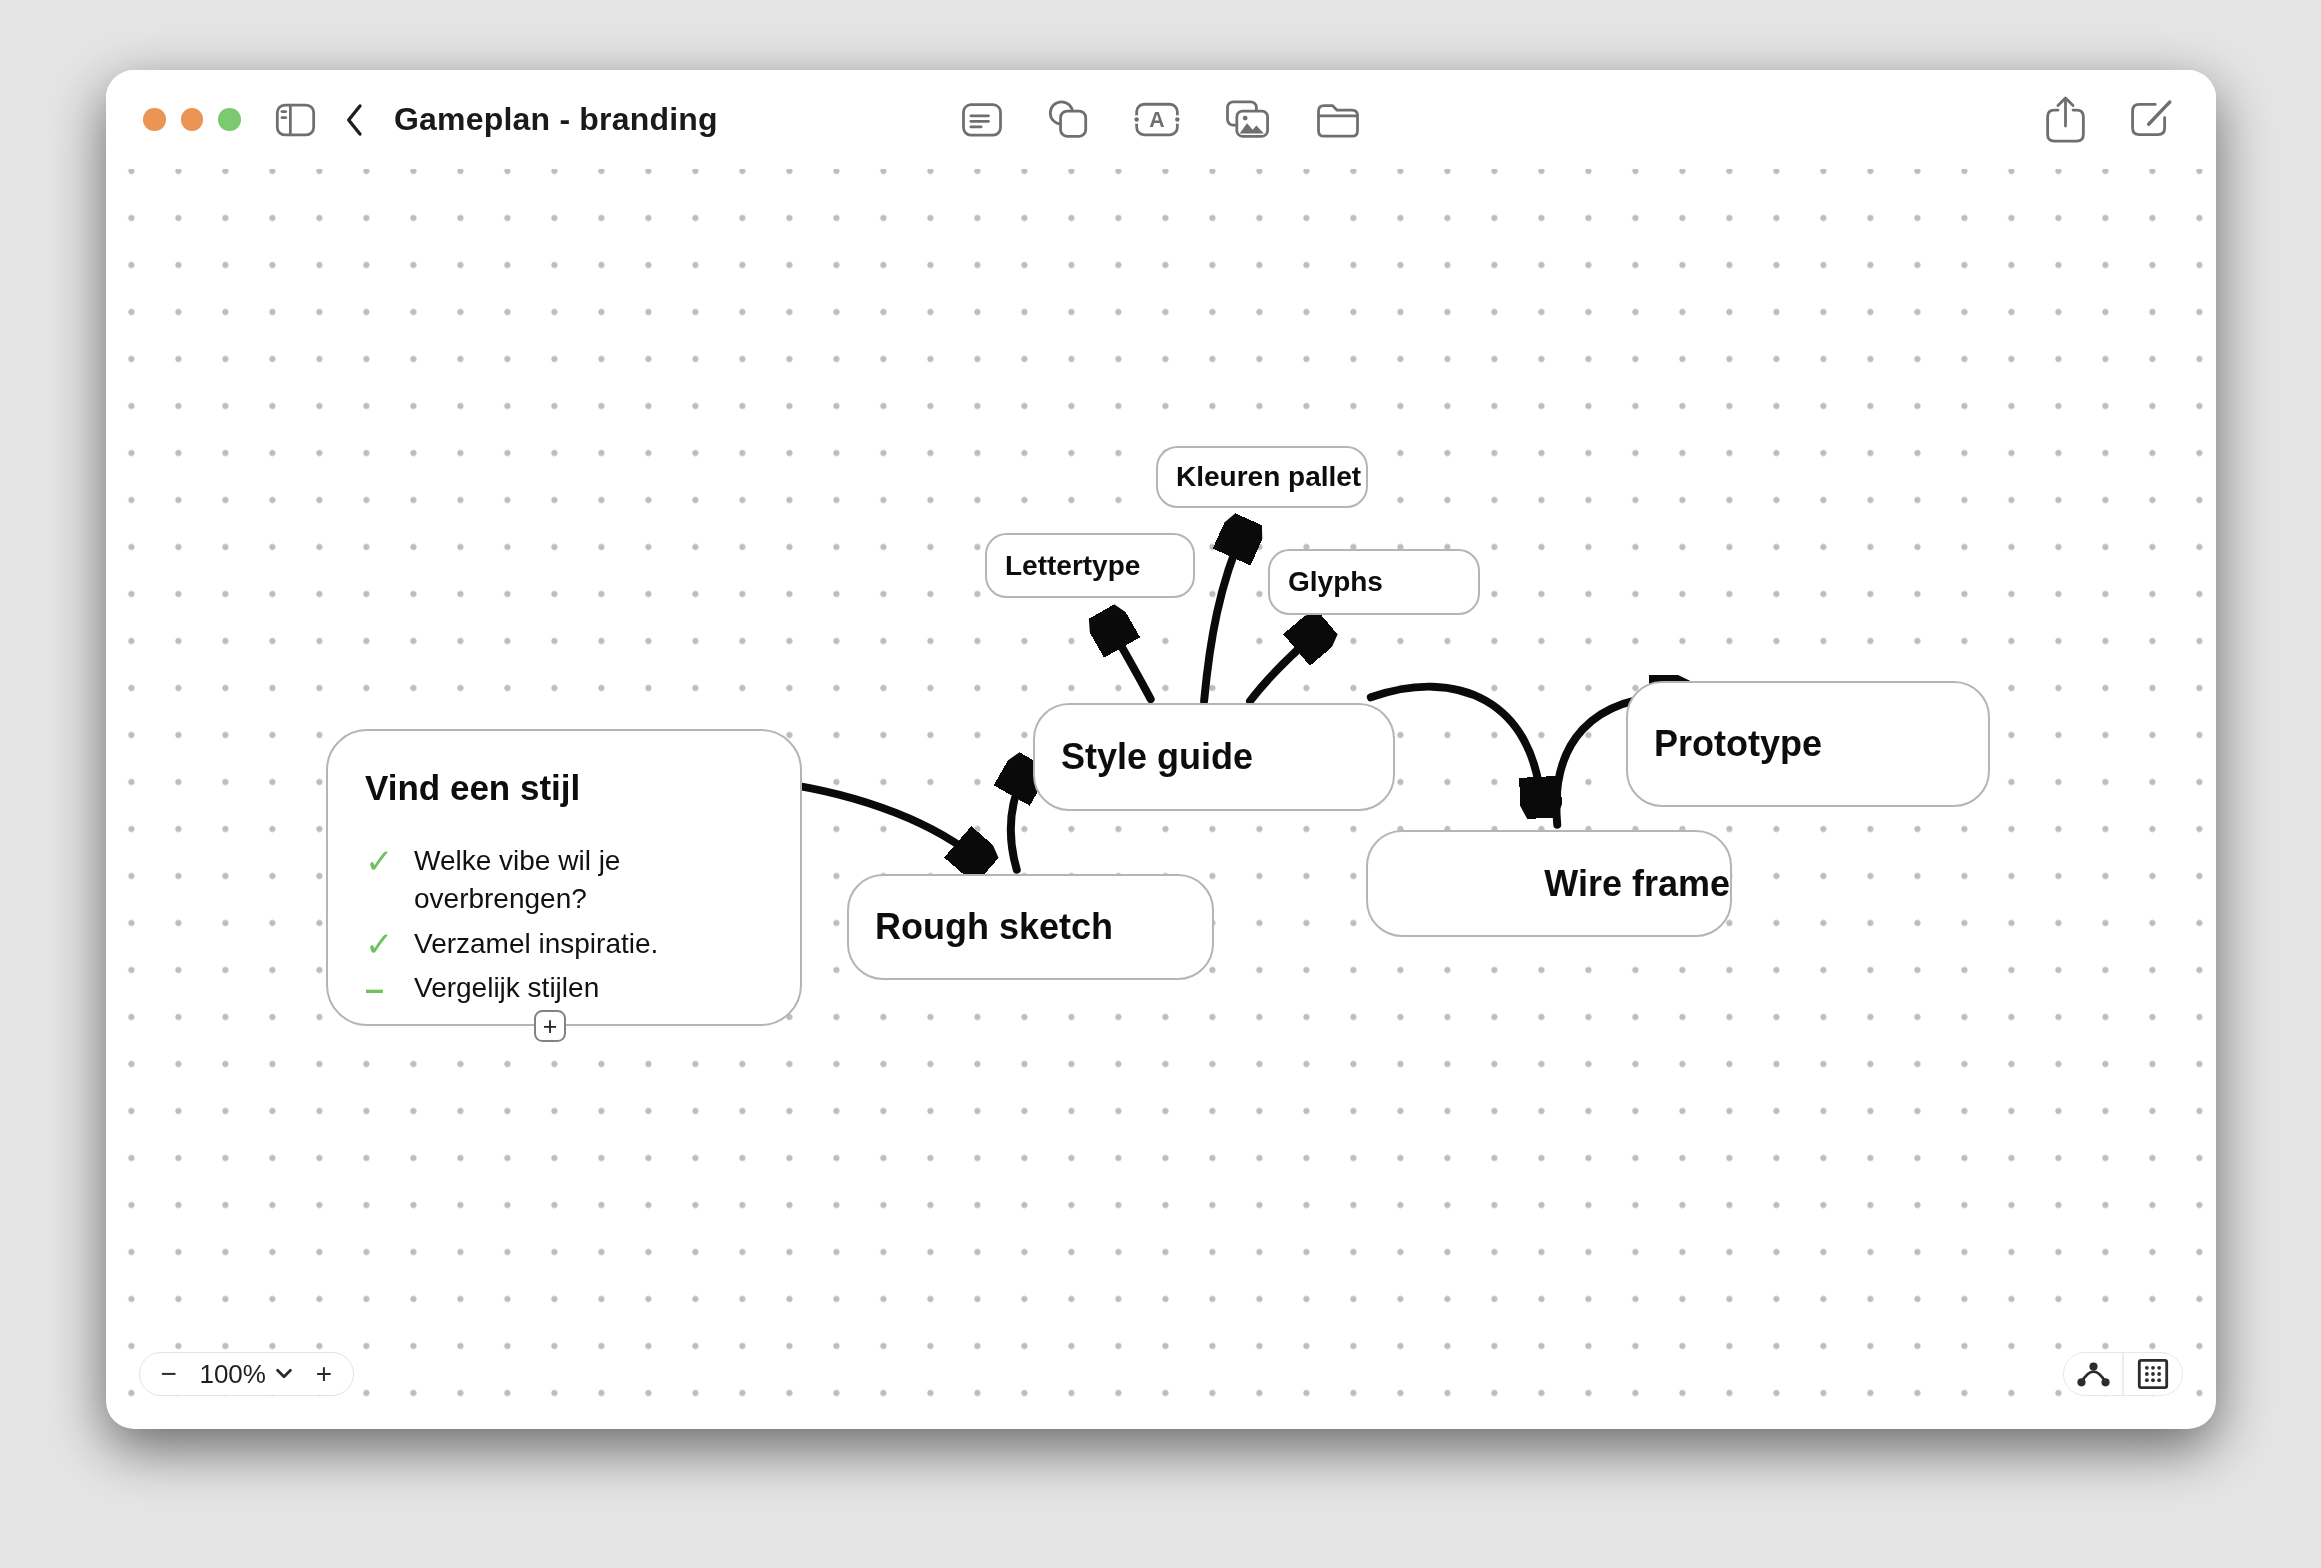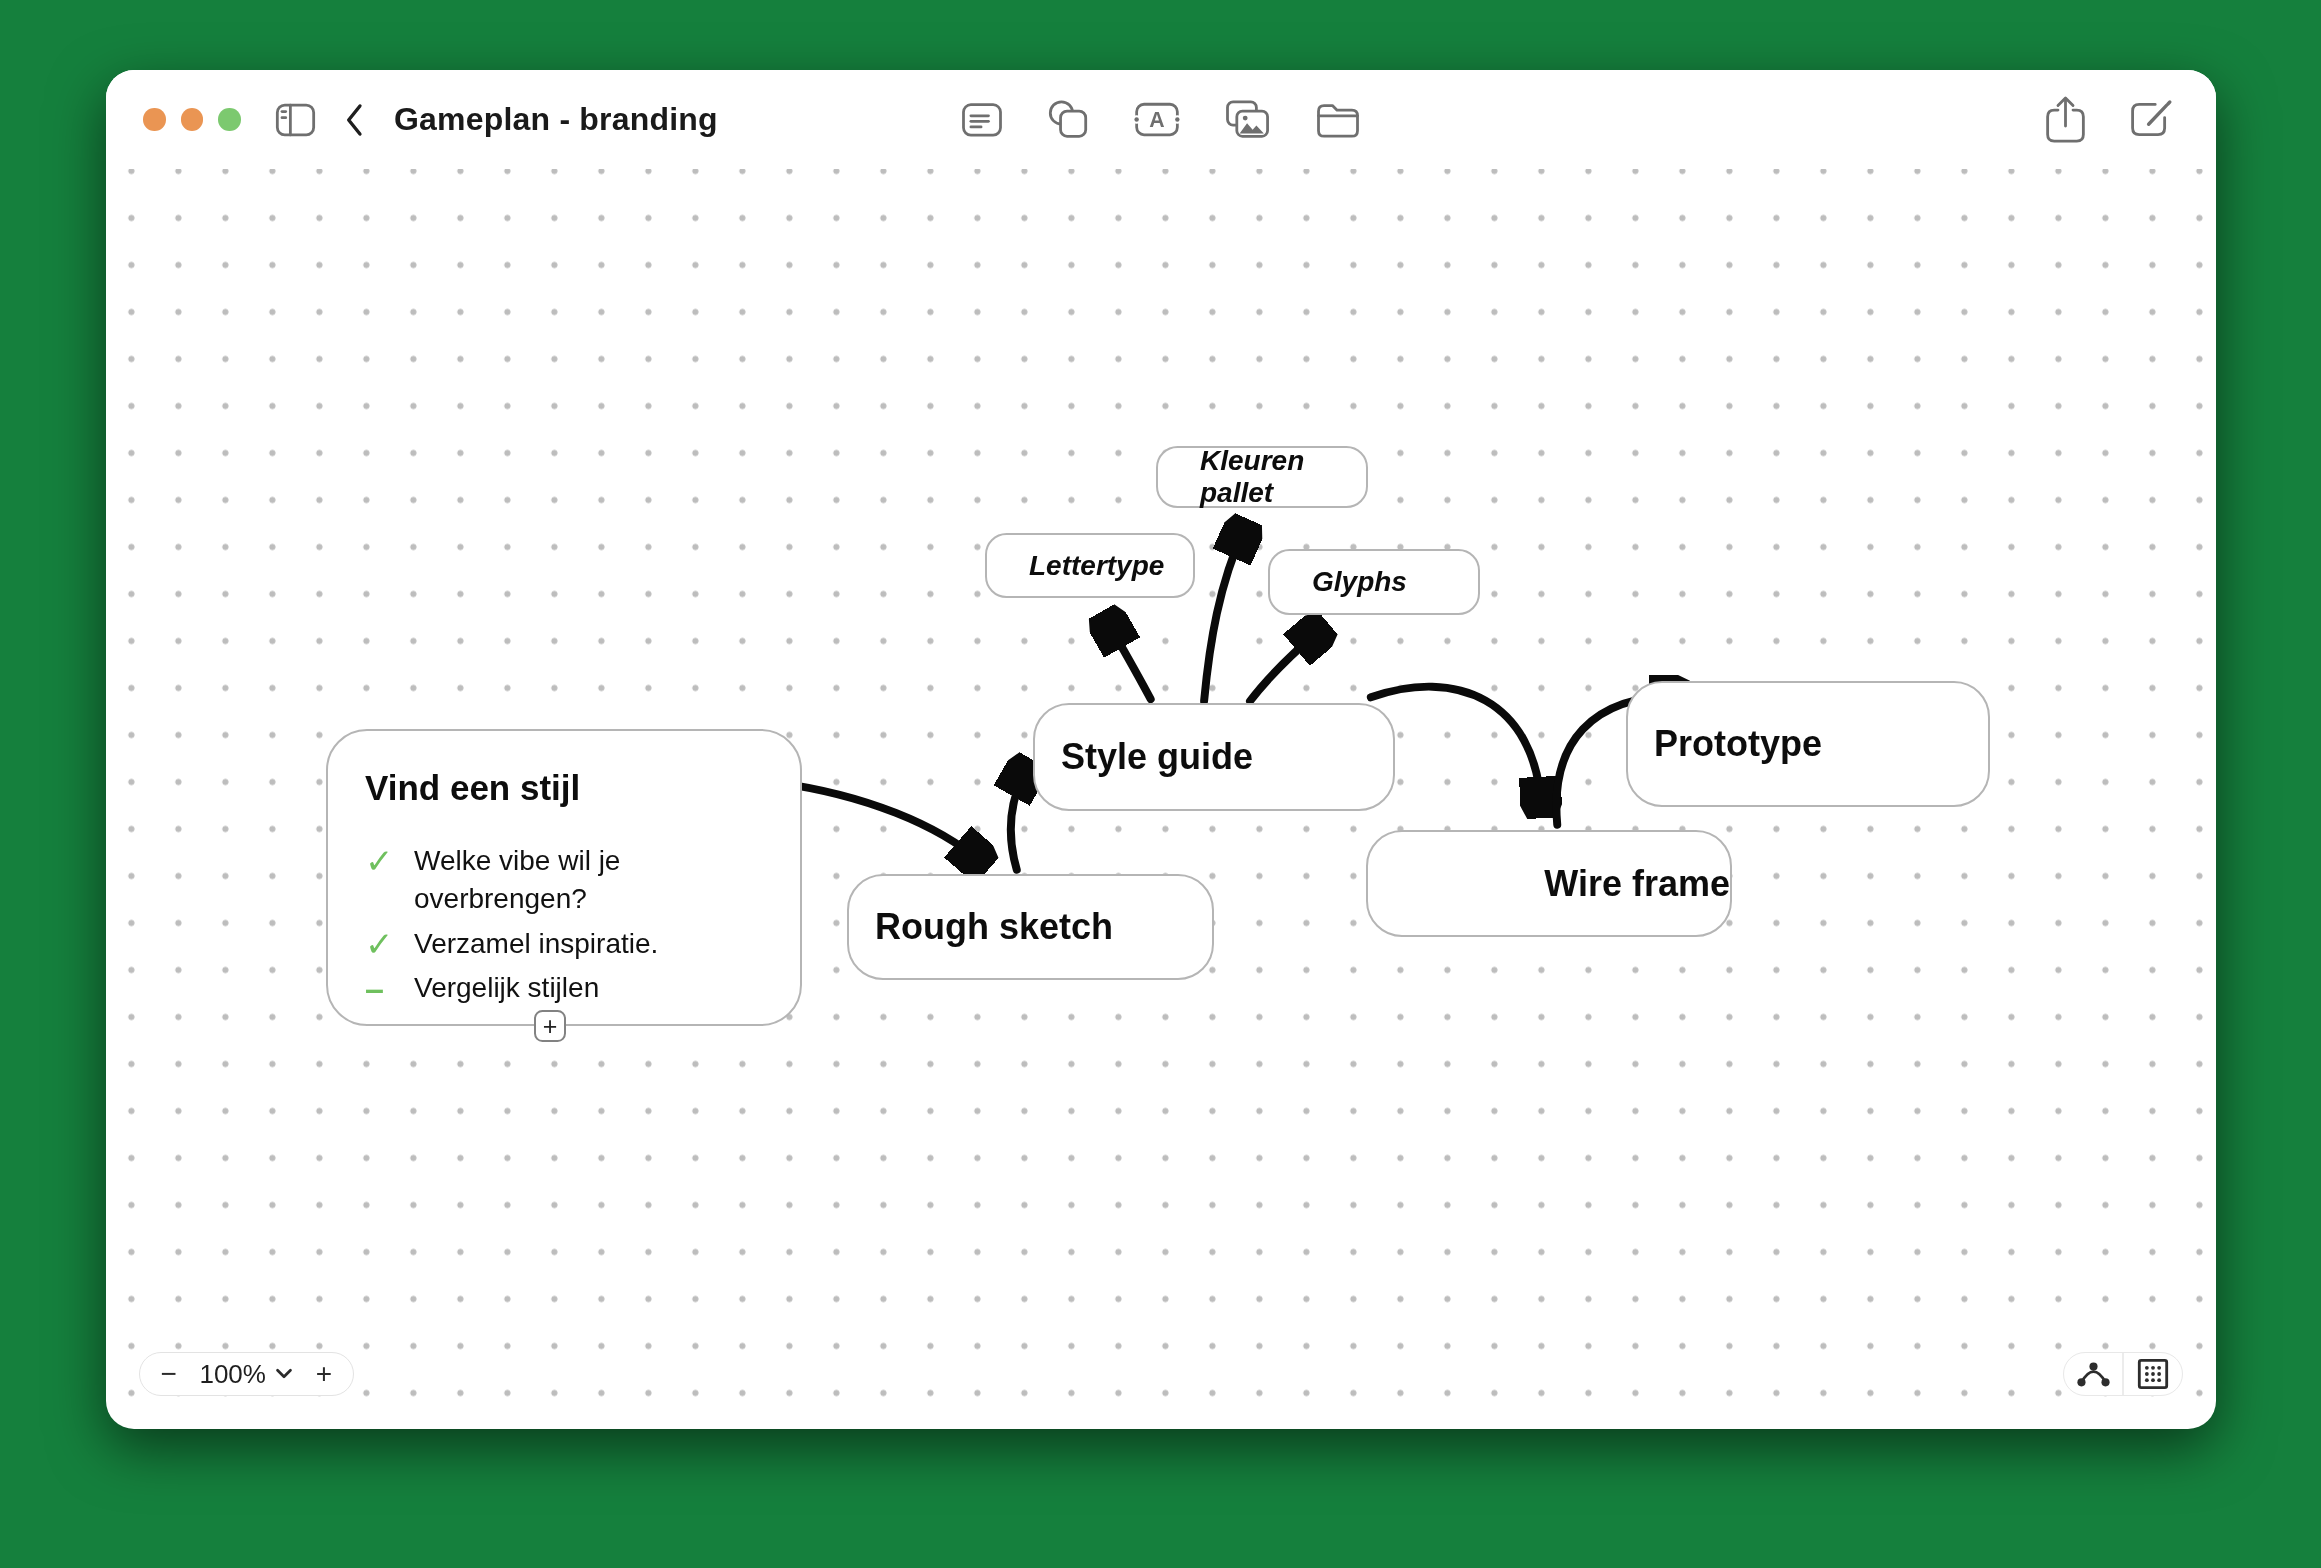--- a/index.html
+++ b/index.html
@@ -1,17 +1,17 @@
 <!DOCTYPE html>
 <html style="font-size:15px"><head>
 <meta charset="utf-8">
 <style>
   * { margin:0; padding:0; box-sizing:border-box; }
   html,body { width:2322px; height:1568px; background:#000; font-family:"Liberation Sans","DejaVu Sans",sans-serif; }
-  .desktop { position:relative; width:2322px; height:1568px; background:#15803d; overflow:hidden; }
+  .desktop { position:relative; width:2322px; height:1568px; background:#e5e5e5; overflow:hidden; }
 
   .window {
     position:absolute; left:106px; top:70px; width:2110px; height:1359px;
     background:#fff; border-radius:28px; overflow:hidden;
     display:flex; flex-direction:column; box-shadow:0 19px 56px rgba(0,0,0,.55);
   }
 
   
   .titlebar { position:relative; height:99px; flex:0 0 auto; display:flex; align-items:center; padding:0 37px; background:#fff; }
   .tl-group { display:flex; align-items:center; gap:15px; }
@@ -33,21 +33,21 @@
     background-size:47px 47px; background-position:1.9px -21.5px;
   }
   .arrows { position:absolute; left:0; top:0; width:2110px; height:1259px; }
   .arrows path { stroke:#0a0a0a; stroke-width:8.5; fill:none; stroke-linecap:round; }
 
   .node {
     position:absolute; background:#fff; border:2.8px solid #b5b5b5;
     display:flex; align-items:center; color:#0d0d0d; font-weight:700;
   }
   .node.big { border-radius:36px; font-size:36px; padding-left:26px; }
-  .node.small { border-radius:21.5px; font-size:28px; padding-left:42px;font-style:italic; }
+  .node.small { border-radius:21.5px; font-size:28px; padding-left:18px; }
 
   .card {
     position:absolute; left:220px; top:560px; width:476px; height:297px;
     background:#fff; border:2.8px solid #b5b5b5; border-radius:41px;
     padding:37px 20px 0 37px; color:#0d0d0d;
   }
   .card-title { font-size:35px; font-weight:700; margin-bottom:34px; }
   .chk-list { display:flex; flex-direction:column; gap:6.6px; }
   .chk-row { display:flex; align-items:flex-start; }
   .chk-ico { flex:0 0 49px; color:#6fc05e; font-size:34px; font-weight:700; line-height:38px; }

